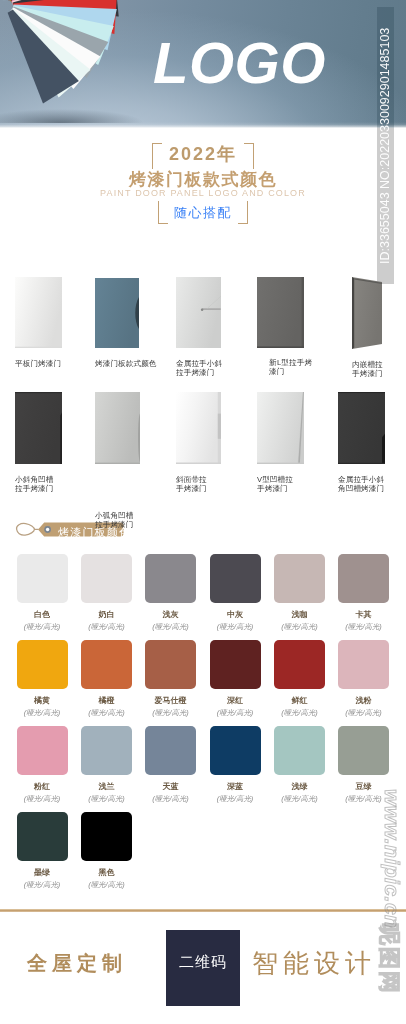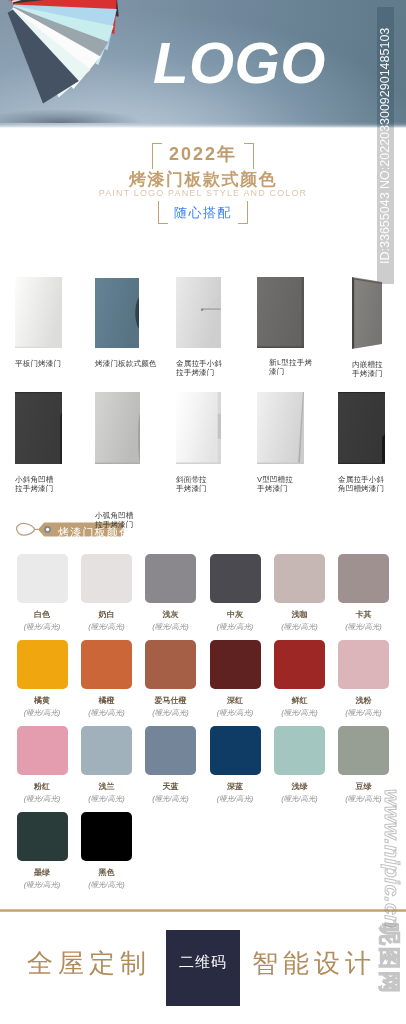--- a/index.html
+++ b/index.html
@@ -69,22 +69,22 @@
   
   .sw{position:absolute;width:51px;height:49px;border-radius:5px;}
   .swname{position:absolute;width:64px;text-align:center;font-size:8px;line-height:10px;
     color:#6b5a44;font-weight:700;}
   .swnote{position:absolute;width:64px;text-align:center;font-size:7.4px;line-height:9px;
     color:#8d8d8d;font-style:italic;}
 
   
   .rule{position:absolute;left:0;top:909px;width:406px;height:2.5px;
     background:linear-gradient(to bottom,#e3cdaa,#c5a071,#dcc2a0);}
-  .fleft{position:absolute;left:27px;top:947px;font-size:26px;line-height:32px;
-    letter-spacing:5px;font-weight:400;color:#b18d5c;}
+  .fleft{position:absolute;left:27px;top:947px;font-size:20px;line-height:32px;
+    letter-spacing:5px;font-weight:700;color:#b18d5c;}
   .qrbox{position:absolute;left:166px;top:930px;width:74px;height:76px;background:#282b41;}
   .qrlabel{position:absolute;left:166px;top:930px;width:74px;height:64px;
     display:flex;align-items:center;justify-content:center;
     font-size:15px;letter-spacing:1px;color:#fff;font-weight:500;}
   .fright{position:absolute;left:252px;top:947px;font-size:26px;line-height:32px;
     letter-spacing:5px;font-weight:400;color:#b18d5c;}
 
   
   .wm{position:absolute;right:2px;top:795px;width:30px;height:225px;
     pointer-events:none;}
@@ -134,21 +134,21 @@
   <div class="idband"></div>
   <div class="idband2"></div>
   <div class="idtext">
     <span>ID:33655043 NO:20220330092901485103</span>
   </div>
 
   <div class="yearwrap">
     <span class="brk"><span class="year">2022年</span></span>
   </div>
   <div class="maintitle">烤漆门板款式颜色</div>
-  <div class="subtitle">PAINT LOGO PANEL STYLE AND COLOR</div>
+  <div class="subtitle">PAINT DOOR PANEL LOGO AND COLOR</div>
   <div class="taglinewrap">
     <span class="brk2"><span class="tagline">随心搭配</span></span>
   </div>
 
 
   <div class="sectag" style="top:516px;left:14px;">
     <svg width="130" height="28" viewBox="0 0 130 28">
       <path d="M2.6 13.2 C2.0 9.6 6.4 6.8 11.6 7.6 C16.4 8.3 20.4 11.4 20.4 13.5 C20.4 15.6 16.0 18.6 11.2 19.1 C6.2 19.6 3.1 16.8 2.6 13.2 Z" fill="none" stroke="#b9a183" stroke-width="1.25"></path>
       <path d="M20.0 13.4 L24.5 13.4" stroke="#b9a183" stroke-width="1.25" fill="none"></path>
       <path d="M24.0 13.5 L30.2 6.4 L106.0 6.4 A3.6 3.6 0 0 1 109.6 10.0 L109.6 17.0 A3.6 3.6 0 0 1 106.0 20.6 L30.2 20.6 Z" fill="#bf9f73"></path>

